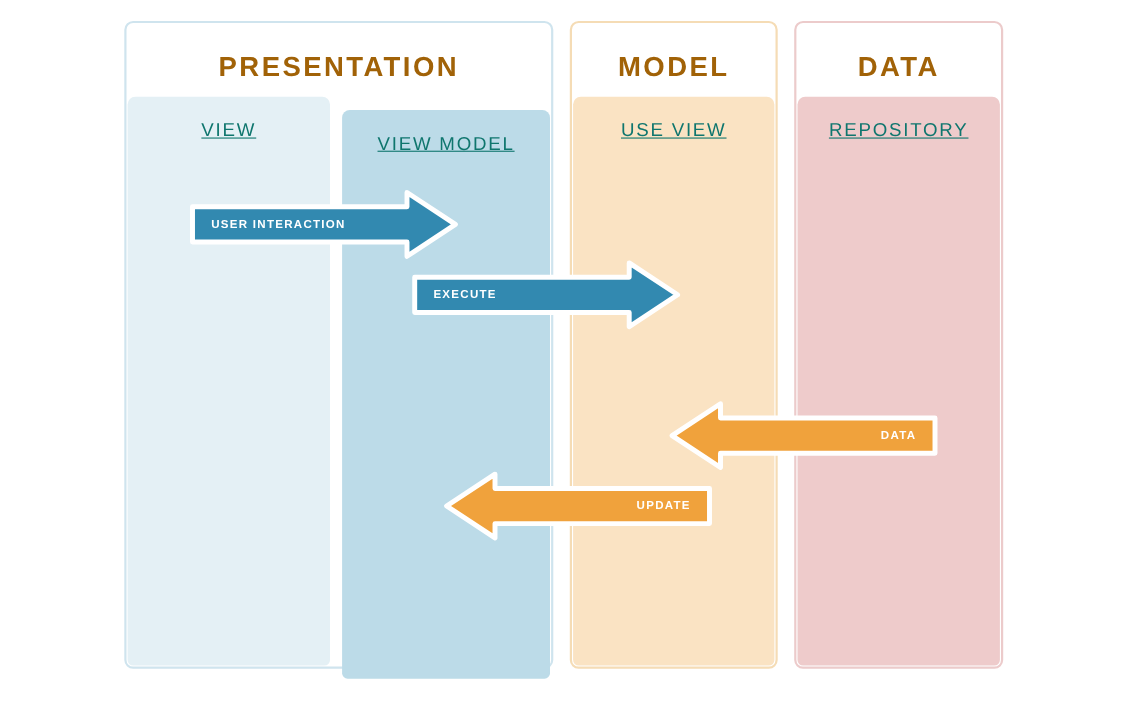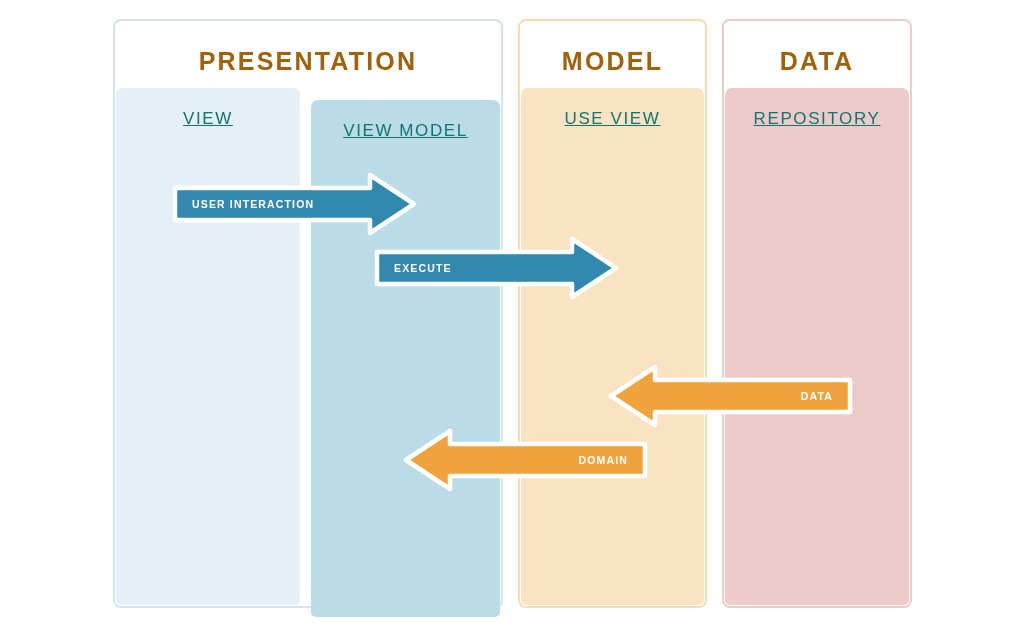--- a/index.html
+++ b/index.html
@@ -156,17 +156,17 @@
     <svg width="242" height="62" viewBox="0 0 242 62" aria-hidden="true">
       <path d="M 242,15 L 47,15 L 47,2 L 3,31 L 47,60 L 47,47 L 242,47 Z" fill="#f0a23c" stroke="#ffffff" stroke-width="4.5" stroke-linejoin="round"></path>
     </svg>
     <div class="arrow-label lbl-right" style="right:17px; top:25px;">DATA</div>
   </div>
 
   <div class="arrow" style="left:403px; top:429px; width:242px; height:62px;">
     <svg width="242" height="62" viewBox="0 0 242 62" aria-hidden="true">
       <path d="M 242,15 L 47,15 L 47,2 L 3,31 L 47,60 L 47,47 L 242,47 Z" fill="#f0a23c" stroke="#ffffff" stroke-width="4.5" stroke-linejoin="round"></path>
     </svg>
-    <div class="arrow-label lbl-right" style="right:17px; top:25px;">DOMAIN</div>
+    <div class="arrow-label lbl-right" style="right:17px; top:25px;">UPDATE</div>
   </div>
 
 
 </div>
 
 </body></html>

